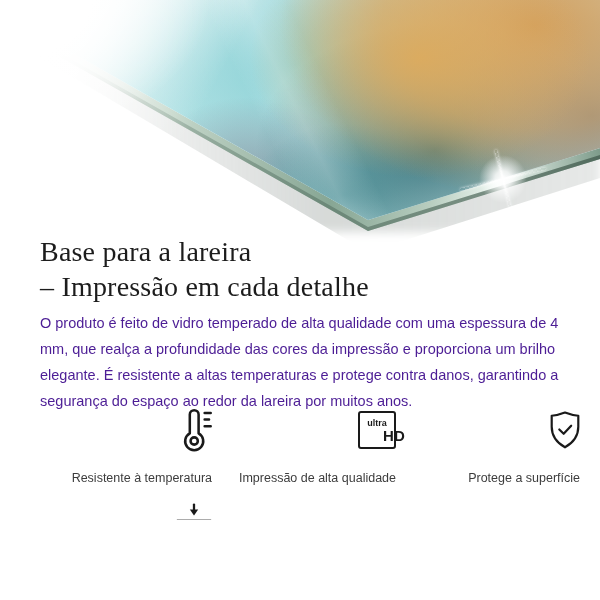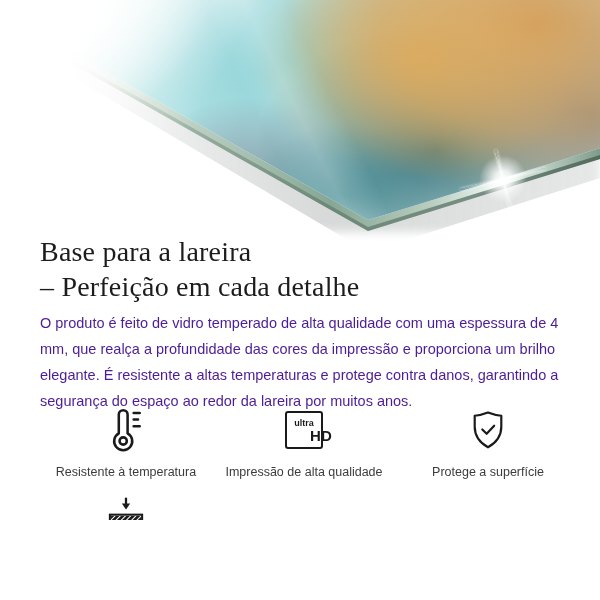--- a/index.html
+++ b/index.html
@@ -46,23 +46,23 @@
 
   
   .content { padding:0 33px 0 40px; }
   .heading { margin:2px 0 0 0; font-family:"Liberation Serif", serif; font-weight:400;
     font-size:28px; line-height:35px; color:#1c1c1c; letter-spacing:0.2px; }
   .desc { margin:6px 0 0 0; max-width:530px; font-size:14.5px; line-height:26px; color:#4c1d95; }
 
   
   .features { display:grid; grid-template-columns:172px 184px 184px; padding-left:40px;
     margin-top:-8px; row-gap:14px; }
-  .feature { display:flex; flex-direction:column; align-items:center; }
+  .feature { display:flex; flex-direction:column; align-items:flex-end; }
   .icon-wrap { height:48px; display:flex; align-items:center; justify-content:center; }
-  .feature-label { margin-top:10px; font-size:12.5px; line-height:16px; color:#3c3c3c; text-align:center; }
+  .feature-label { margin-top:16px; font-size:12.5px; line-height:16px; color:#3c3c3c; text-align:center; }
   .icon-stroke { stroke:#1a1a1a; fill:none; stroke-linecap:round; stroke-linejoin:round; }
   .uhd-box { width:34px; height:34px; border:2.5px solid #1a1a1a; border-radius:3px;
     display:flex; flex-direction:column; align-items:center; justify-content:center; color:#1a1a1a; }
   .uhd-top { font-size:9px; font-weight:700; line-height:10px; }
   .uhd-bottom { font-size:15px; font-weight:800; line-height:15px; letter-spacing:0.3px;margin-left:34px; }
 </style>
 </head>
 <body>
 
 <div class="page">
@@ -75,21 +75,21 @@
     <div class="panel-sheen"></div>
     <div class="hero-fade"></div>
     <div class="sparkle">
       <div class="glow"></div>
       <div class="arm-h"></div>
       <div class="arm-v"></div>
     </div>
   </div>
 
   <div class="content">
-    <h1 class="heading"><span>Base para a lareira</span><br><span>– Perfeição em cada detalhe</span></h1>
+    <h1 class="heading"><span>Base para a lareira</span><br><span>– Impressão em cada detalhe</span></h1>
     <p class="desc">O produto é feito de vidro temperado de alta qualidade com uma espessura de 4 mm, que realça a profundidade das cores da impressão e proporciona um brilho elegante. É resistente a altas temperaturas e protege contra danos, garantindo a segurança do espaço ao redor da lareira por muitos anos.</p>
   </div>
 
   <div class="features">
 
     <div class="feature">
       <div class="icon-wrap">
         <svg viewBox="14 3 26 40" width="29" height="44" class="icon-stroke" stroke-width="2.3">
           <path d="M20 26 A8.2 8.2 0 1 0 28 26 L28 9 A4 4 0 0 0 20 9 Z"></path>
           <circle cx="24" cy="33" r="3.3"></circle>

